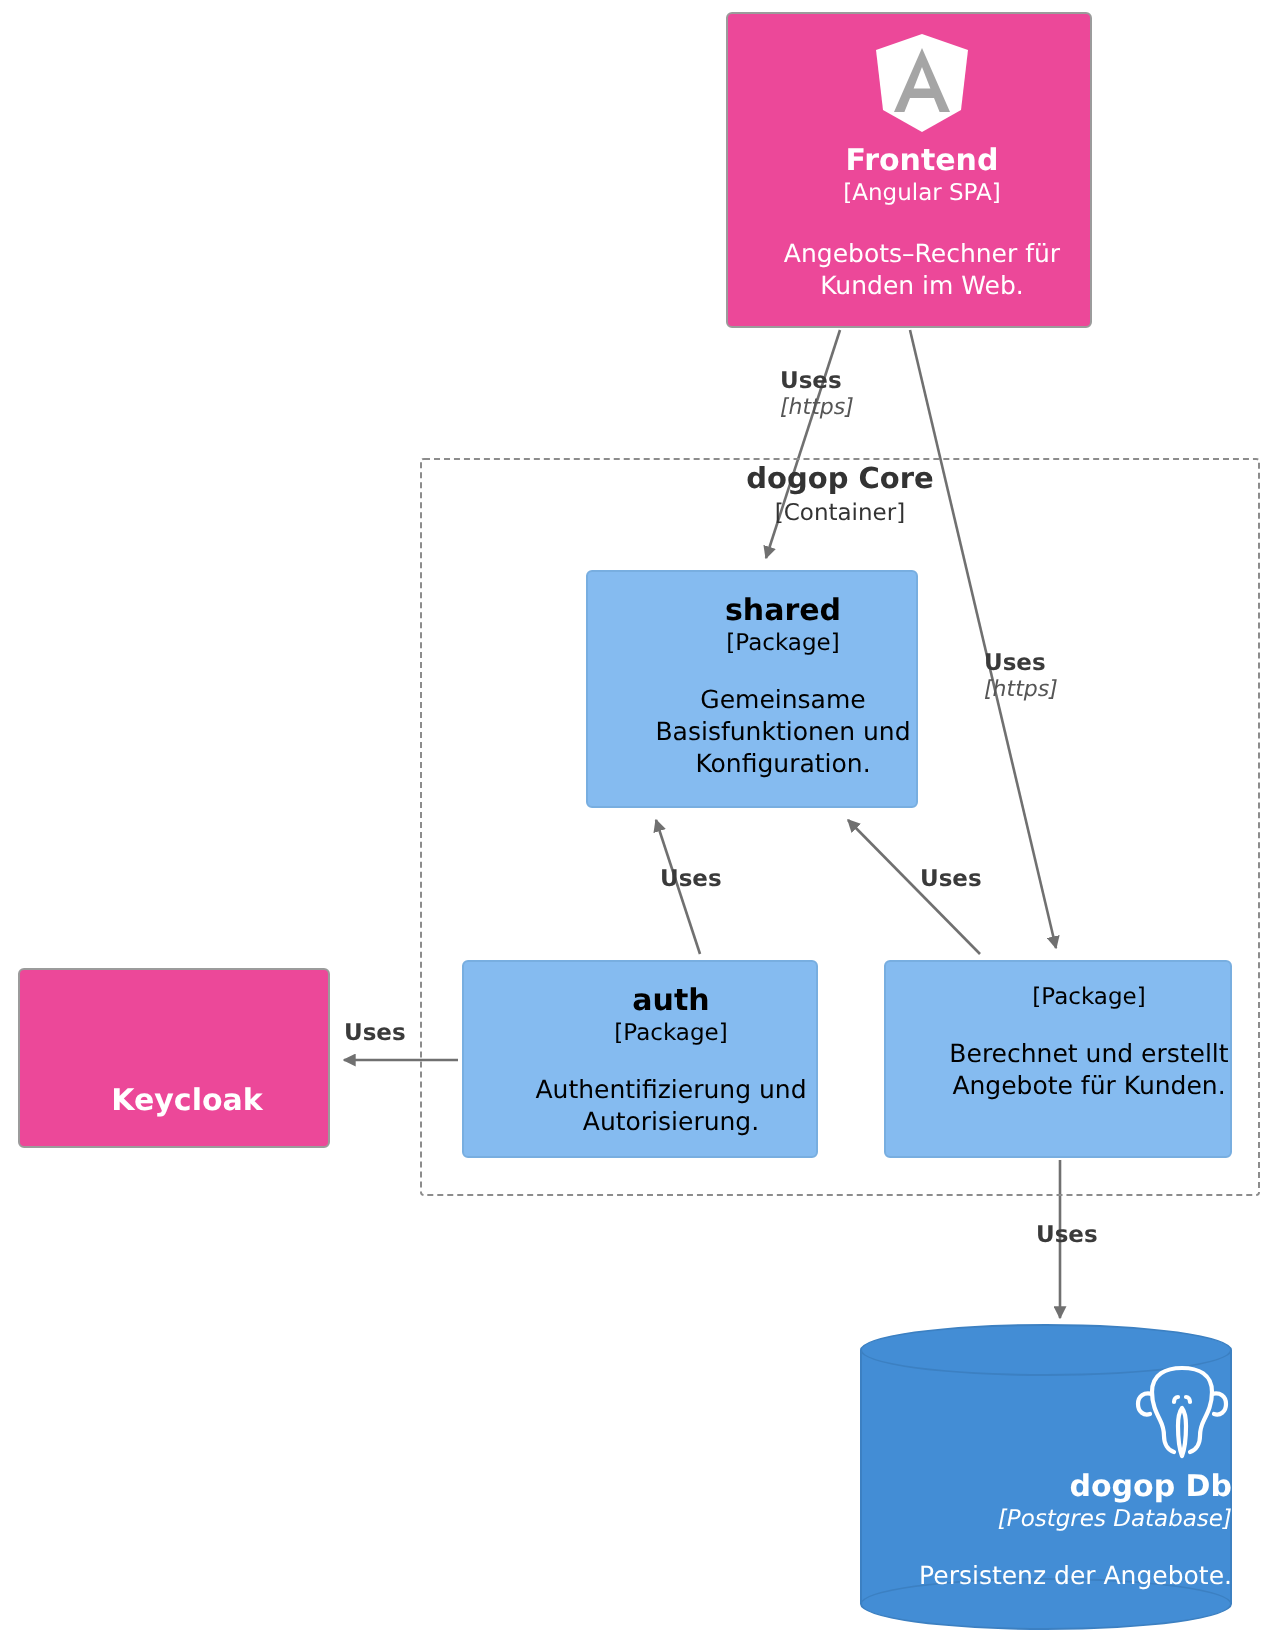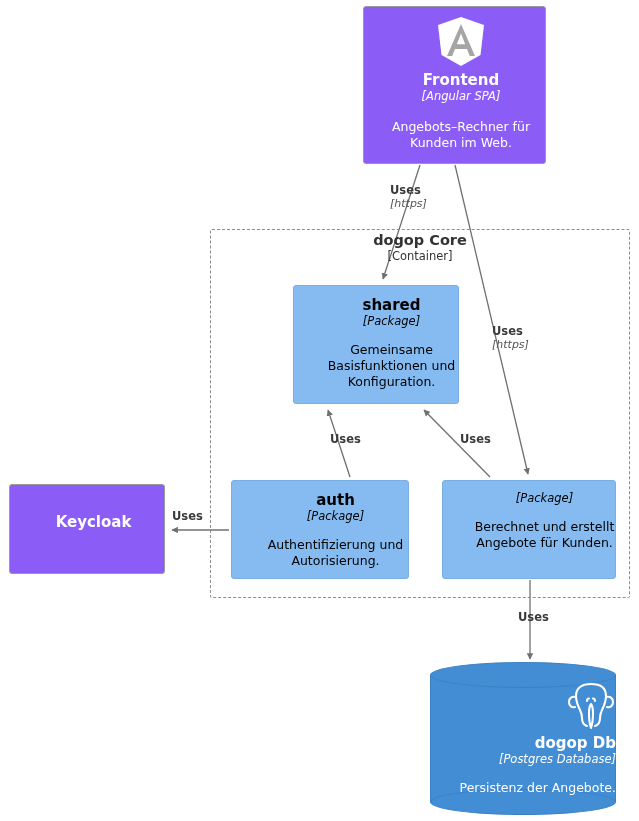--- a/index.html
+++ b/index.html
@@ -23,31 +23,30 @@
     text-align: center;
     color: #ffffff;
     border-radius: 3px;
   }
   .node .title {
     font-weight: bold;
     font-size: 15px;
     line-height: 18px;
   }
   .node .subtitle {
-    font-style: italic;
     font-size: 11.5px;
     line-height: 14px;
   }
   .node .desc {
     font-size: 12.5px;
     line-height: 16px;
   }
   
   .gray {
-    background: #8b5cf6;
+    background: #ec4899;
     border: 1px solid #9b9b9b;
     color: #ffffff;
     padding-left: 13px;
   }
   
   .pkg {
     background: #85bbf0;
     border: 1px solid #78aee0;
     color: #000000;
     padding-left: 31px;
@@ -60,21 +59,21 @@
   #frontend {
     left: 363px; top: 6px; width: 183px; height: 158px;
     padding-top: 8px;
   }
   #frontend .logo-wrap { height: 56px; }
   #frontend .desc { margin-top: 16px; }
 
   
   #keycloak {
     left: 9px; top: 484px; width: 156px; height: 90px;
-    display: flex; flex-direction: column; justify-content: center;
+    display: flex; flex-direction: column; justify-content: flex-end;
   }
   #keycloak .title { margin-bottom: 14px; }
 
   
   #container-boundary {
     position: absolute;
     left: 210px; top: 229px; width: 420px; height: 369px;
     border: 1.6px dashed #8c8c8c;
     border-radius: 2px;
     box-sizing: border-box;

